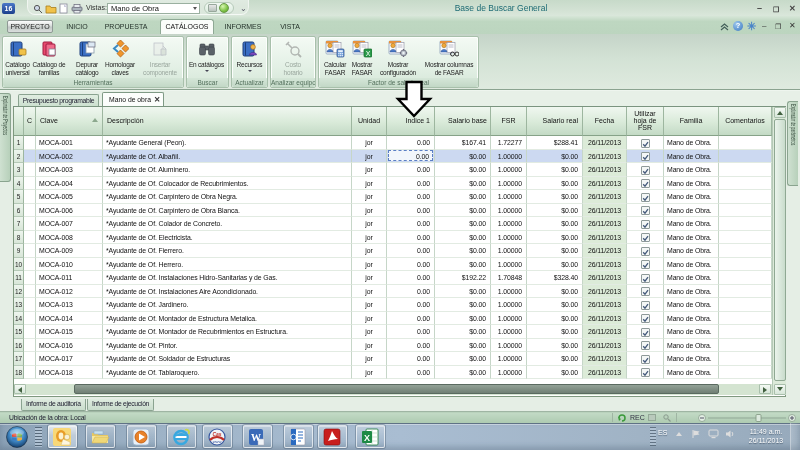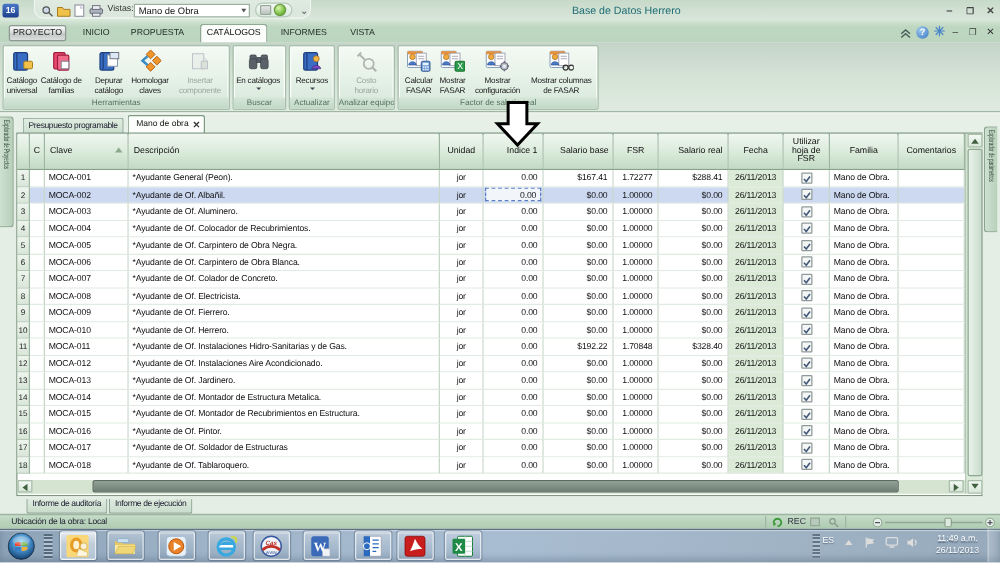--- a/index.html
+++ b/index.html
@@ -106,21 +106,21 @@
         <rect x="3" y="7.5" width="6" height="2.5" fill="#e8ecf0" stroke="#667" stroke-width="0.7"></rect>
       </g>
 </svg>
 <div class="abs" id="vistas">Vistas:</div>
 <div class="abs" id="combo">Mano de Obra</div>
 <div class="abs" id="comboarr"></div>
 <div class="abs" id="pill"></div>
 <div class="abs" id="pico1"></div>
 <div class="abs" id="pico2"></div>
 <div class="abs" id="qatmore">⌄</div>
-<div class="abs" id="wtitle">Base de Datos Herrero</div>
+<div class="abs" id="wtitle">Base de Buscar General</div>
 <div class="abs wbtn" style="left:757px;">–</div>
 <div class="abs wbtn" style="left:773px;font-size:7px;top:5px;">❐</div>
 <div class="abs wbtn" style="left:789px;font-size:8px;">✕</div>
 
 <div class="abs" id="tabrow"></div>
 <div class="abs" id="proy">PROYECTO</div>
 <div class="abs rtab" style="left:60px;width:34px;">INICIO</div>
 <div class="abs rtab" style="left:102px;width:48px;">PROPUESTA</div>
 <div class="abs" id="cattab">CATÁLOGOS</div>
 <div class="abs rtab" style="left:222px;width:42px;">INFORMES</div>

